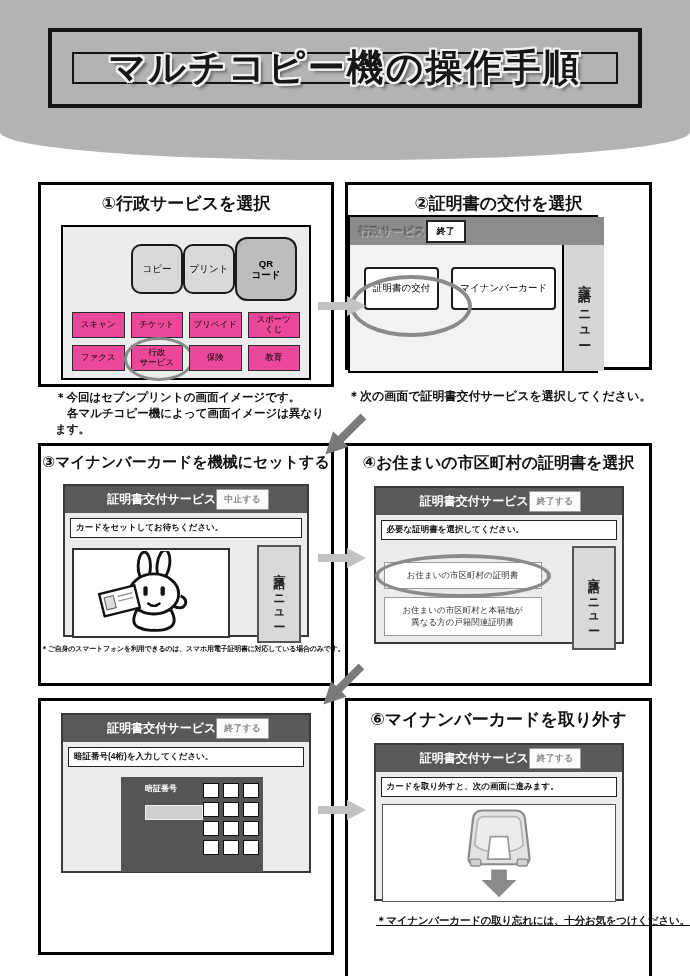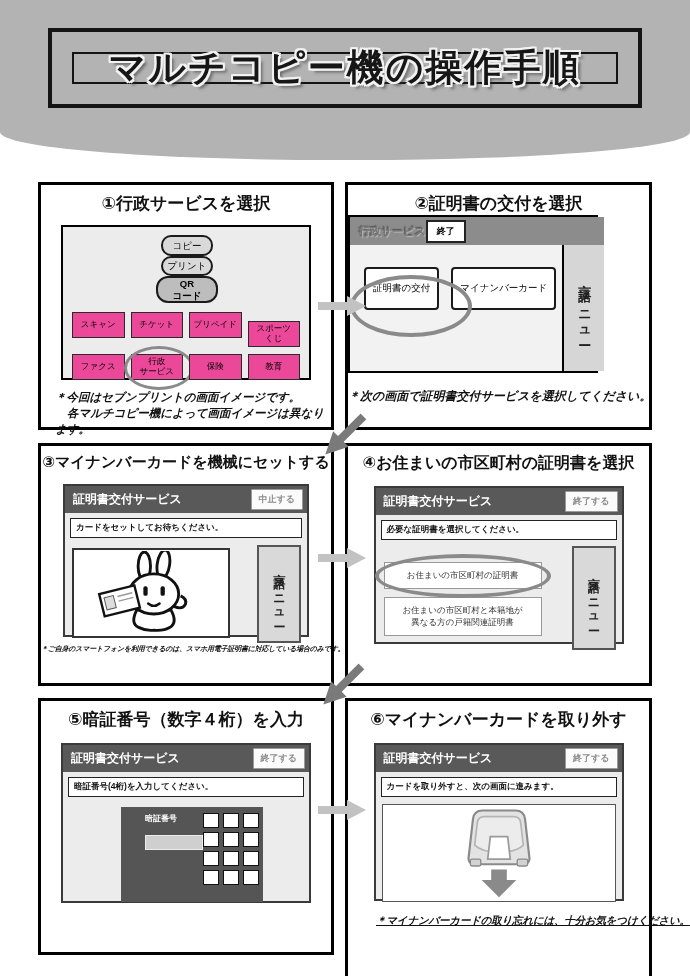--- a/index.html
+++ b/index.html
@@ -27,52 +27,52 @@
   .title-text {
     font-size:37px; font-weight:bold; letter-spacing:2px; color:#161616;
     text-shadow:
       -2px -2px 0 #f2f2f2, 2px -2px 0 #f2f2f2, -2px 2px 0 #f2f2f2, 2px 2px 0 #f2f2f2,
       -2px 0 0 #f2f2f2, 2px 0 0 #f2f2f2, 0 -2px 0 #f2f2f2, 0 2px 0 #f2f2f2,
       4px 4px 3px rgba(50,50,50,.55);
     white-space:nowrap;
   }
   
   .panel { position:absolute; background:#fff; border:3px solid #000; }
-  .p1 { left:38px;  top:182px; width:296px; height:248px; }
-  .p2 { left:345px; top:182px; width:307px; height:248px; }
+  .p1 { left:38px;  top:182px; width:296px; height:205px; }
+  .p2 { left:345px; top:182px; width:307px; height:188px; }
   .p3 { left:38px;  top:443px; width:296px; height:243px; }
   .p4 { left:345px; top:443px; width:307px; height:243px; }
   .p5 { left:38px;  top:698px; width:296px; height:257px; }
   .p6 { left:345px; top:698px; width:307px; height:320px; }
   .ptitle { font-weight:bold; text-align:center; padding-top:7px; font-size:17px; white-space:nowrap; }
   .p3 .ptitle { font-size:15px; }
   .p4 .ptitle { font-size:16px; }
-  .note { font-weight:bold;font-style:italic; }
+  .note { font-weight:bold; }
   
   .s1 { width:250px; height:155px; margin:10px auto 0; background:#ececec; border:2px solid #000; }
-  .s1-top { display:flex; justify-content:flex-end; align-items:center; padding:8px 12px 0 14px; height:76px;flex-direction:column; }
+  .s1-top { display:flex; justify-content:flex-end; align-items:center; padding:8px 12px 0 14px; height:76px; }
   .bigbtn {
     background:#d9d9d9; border:2px solid #1a1a1a; border-radius:10px;
     width:52px; height:50px; display:flex; align-items:center; justify-content:center;
     font-size:9.5px; text-align:center; line-height:1.2; white-space:pre-line;
   }
   .bigbtn.qr { width:62px; height:64px; background:#bdbdbd; border-radius:12px; font-weight:bold; }
   .s1-grid { display:grid; grid-template-columns:repeat(4,1fr); gap:7px 6px; padding:9px 9px 0; }
   .smallbtn {
     background:#ec4899; border:1.5px solid #2a2a2a; height:26px;
     display:flex; align-items:center; justify-content:center;
     font-size:8.5px; line-height:1.15; text-align:center; white-space:pre-line; position:relative;
   }
   .sel-ellipse { position:absolute; border:3px solid #8a8a8a; border-radius:50%; pointer-events:none; }
   .e1 { left:-8px; top:-9px; width:70px; height:44px; }
   .p1 .note { font-size:11.5px; margin:9px 0 0 14px; line-height:1.4; }
   .p1 .note .ind { padding-left:12px; }
   
   .screen { position:relative; margin:12px auto 0; border:2px solid #3a3a3a; background:#ececec; }
-  .shead { display:flex; justify-content:space-between; align-items:center; padding:0 4px 0 8px; }
+  .shead { display:flex; justify-content:center; align-items:center; padding:0 4px 0 8px; }
   .shead-dark { background:#595959; height:27px; }
   .shead-dark .htitle { color:#fff; font-weight:bold; font-size:12px; }
   .chip {
     background:#fbfbfb; border:1px solid #9a9a9a; color:#8a8a8a;
     font-size:9px; font-weight:bold; padding:3px 7px; border-radius:1px;
     font-family:inherit;
   }
   .msgbar {
     background:#fff; border:1.5px solid #222; margin:5px 5px 0;
     font-size:8.5px; font-weight:bold; padding:3px 5px; text-align:left;
@@ -149,21 +149,21 @@
       <div class="s1-top">
         <button class="bigbtn">コピー</button>
         <button class="bigbtn">プリント</button>
         <button class="bigbtn qr" style="white-space: pre-line;">QR
 コード</button>
       </div>
       <div class="s1-grid">
         <button class="smallbtn">スキャン</button>
         <button class="smallbtn">チケット</button>
         <button class="smallbtn">プリペイド</button>
-        <button class="smallbtn" style="white-space: pre-line; margin-top: 9px;">スポーツ
+        <button class="smallbtn" style="white-space: pre-line;">スポーツ
 くじ</button>
         <button class="smallbtn">ファクス</button>
         <button class="smallbtn" style="white-space: pre-line;">行政
 サービス
           <span class="sel-ellipse e1"></span>
         </button>
         <button class="smallbtn">保険</button>
         <button class="smallbtn">教育</button>
       </div>
     </div>
@@ -252,21 +252,20 @@
 異なる方の戸籍関連証明書</button>
         </div>
         <div class="sidebox">
           <span class="vtext">言語メニュー</span>
         </div>
       </div>
     </div>
   </section>
 
   <section class="panel p5">
-    <h2 class="ptitle">⑤暗証番号（数字４桁）を入力</h2>
     <div class="screen s5">
       <div class="shead shead-dark">
         <span class="htitle">証明書交付サービス</span>
         <button class="chip">終了する</button>
       </div>
       <div class="msgbar">暗証番号(4桁)を入力してください。</div>
       <div class="keypad">
         <div>
           <div class="pin-label">暗証番号</div>
           <div class="pin-input"></div>

